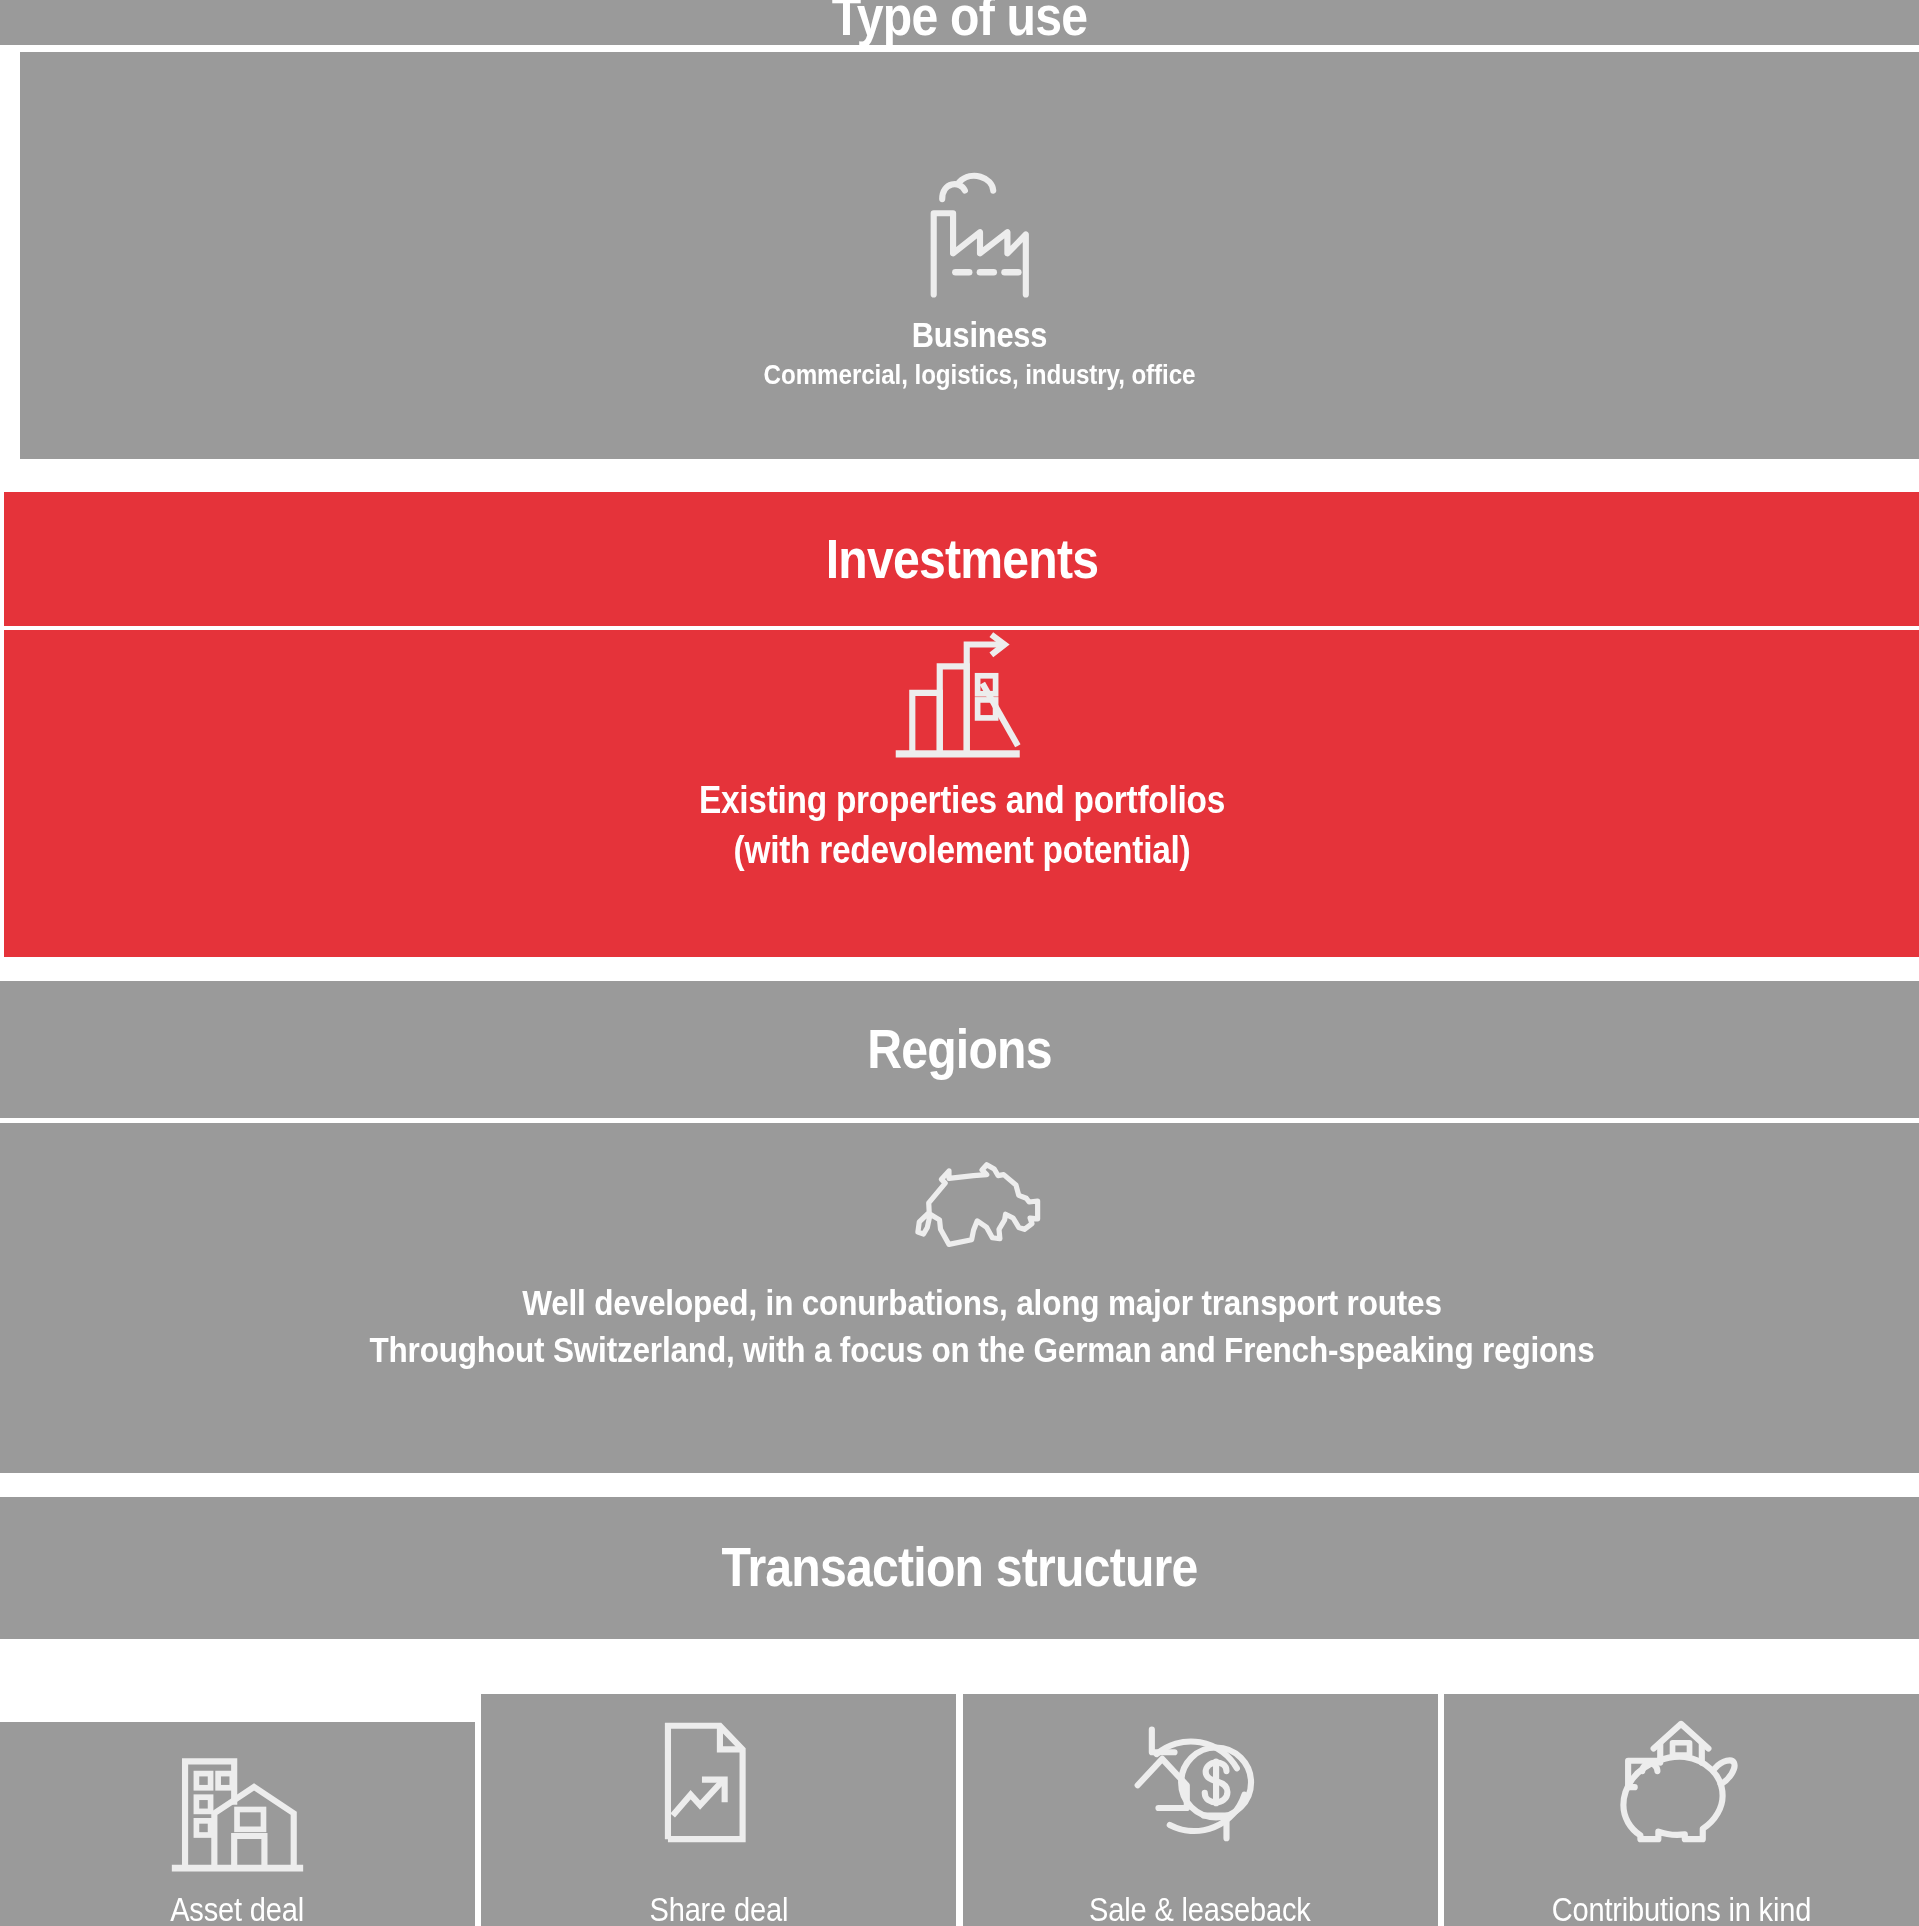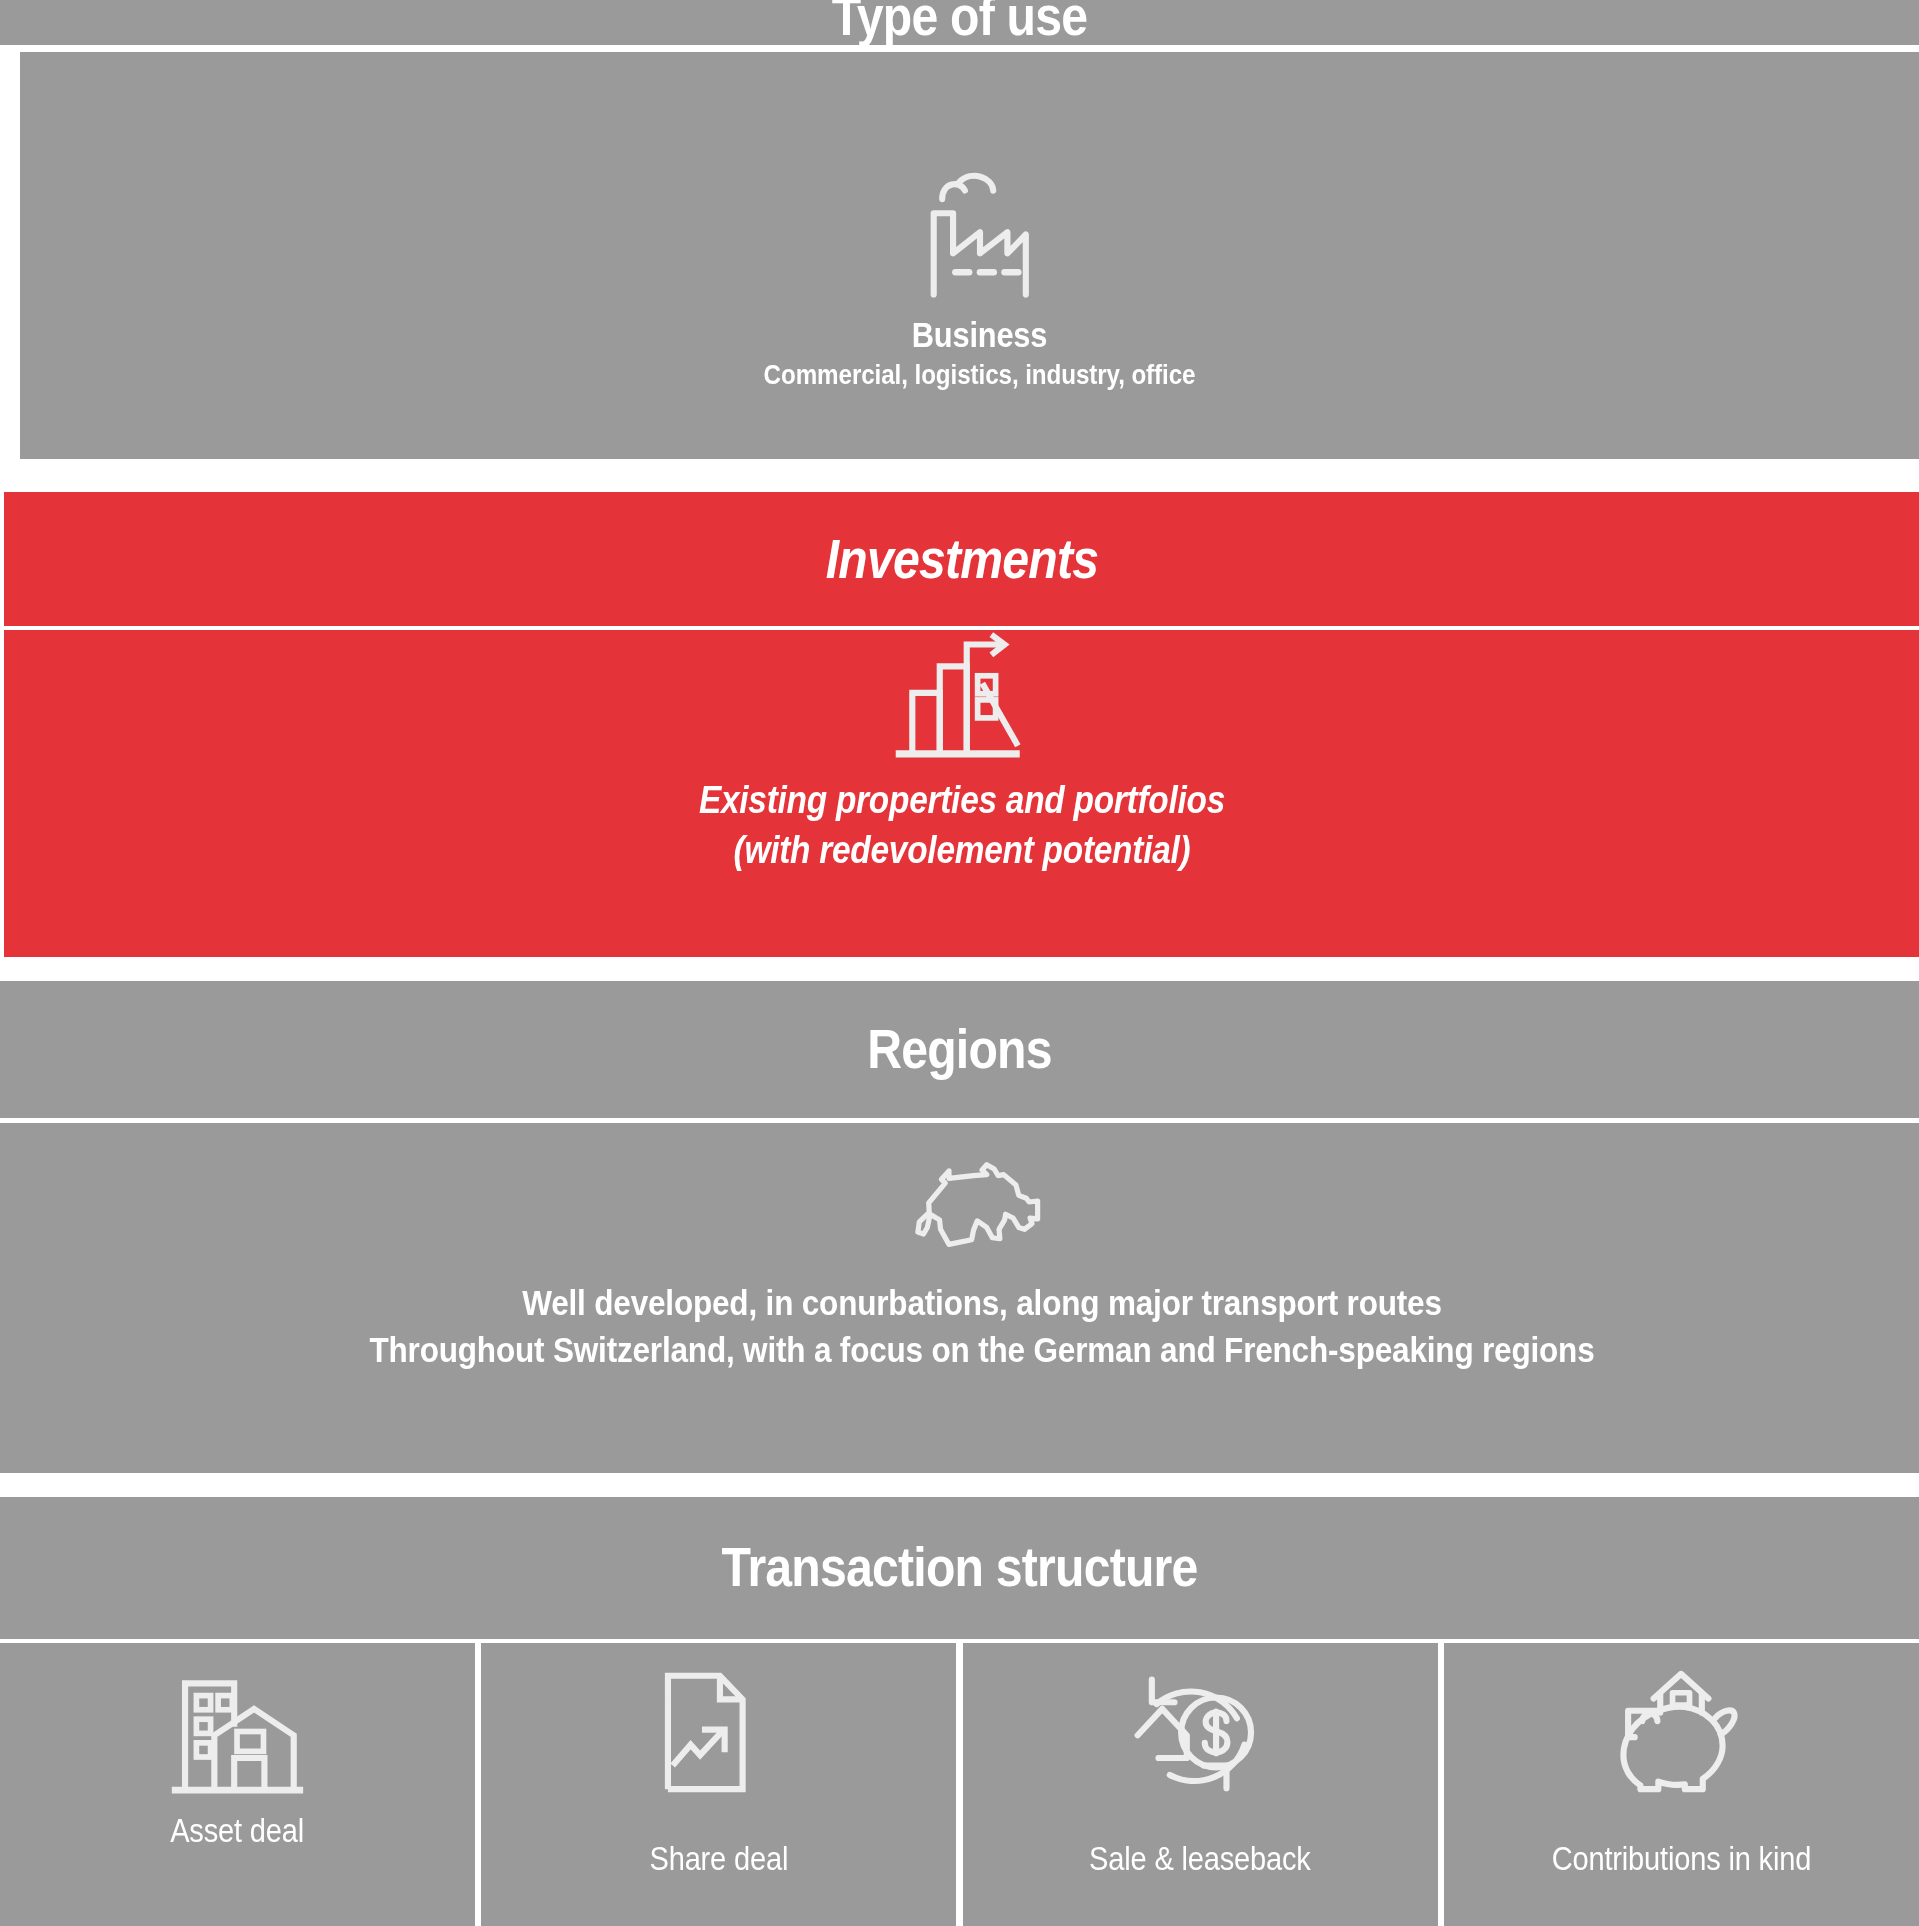--- a/index.html
+++ b/index.html
@@ -21,21 +21,21 @@
 
   
   .band {
     position: absolute;
     left: 0;
     width: 1919px;
     background: #9a9a9a;
     color: #ffffff;
     overflow: hidden;
   }
-  .band.red { background: #e5333a; font-style: italic; }
+  .band.red { background: #e5333a; }
   .band.inset { left: 3.8px; width: 1916px; }
 
   
   .section-title {
     width: 100%;
     text-align: center;
     font-weight: 700;
     font-size: 56px;
     line-height: 1;
     letter-spacing: -0.9px;
@@ -114,20 +114,21 @@
     align-items: center;
     justify-content: center;
   }
 
   
   .card-row {
     position: absolute;
     left: 0;
     width: 1919px;
     display: flex;
+    align-items: flex-end;
   }
   .card {
     position: relative;
     flex: 1 1 0;
     background: #9a9a9a;
     display: flex;
     flex-direction: column;
     align-items: center;
     justify-content: flex-start;
     padding-top: 17px;

